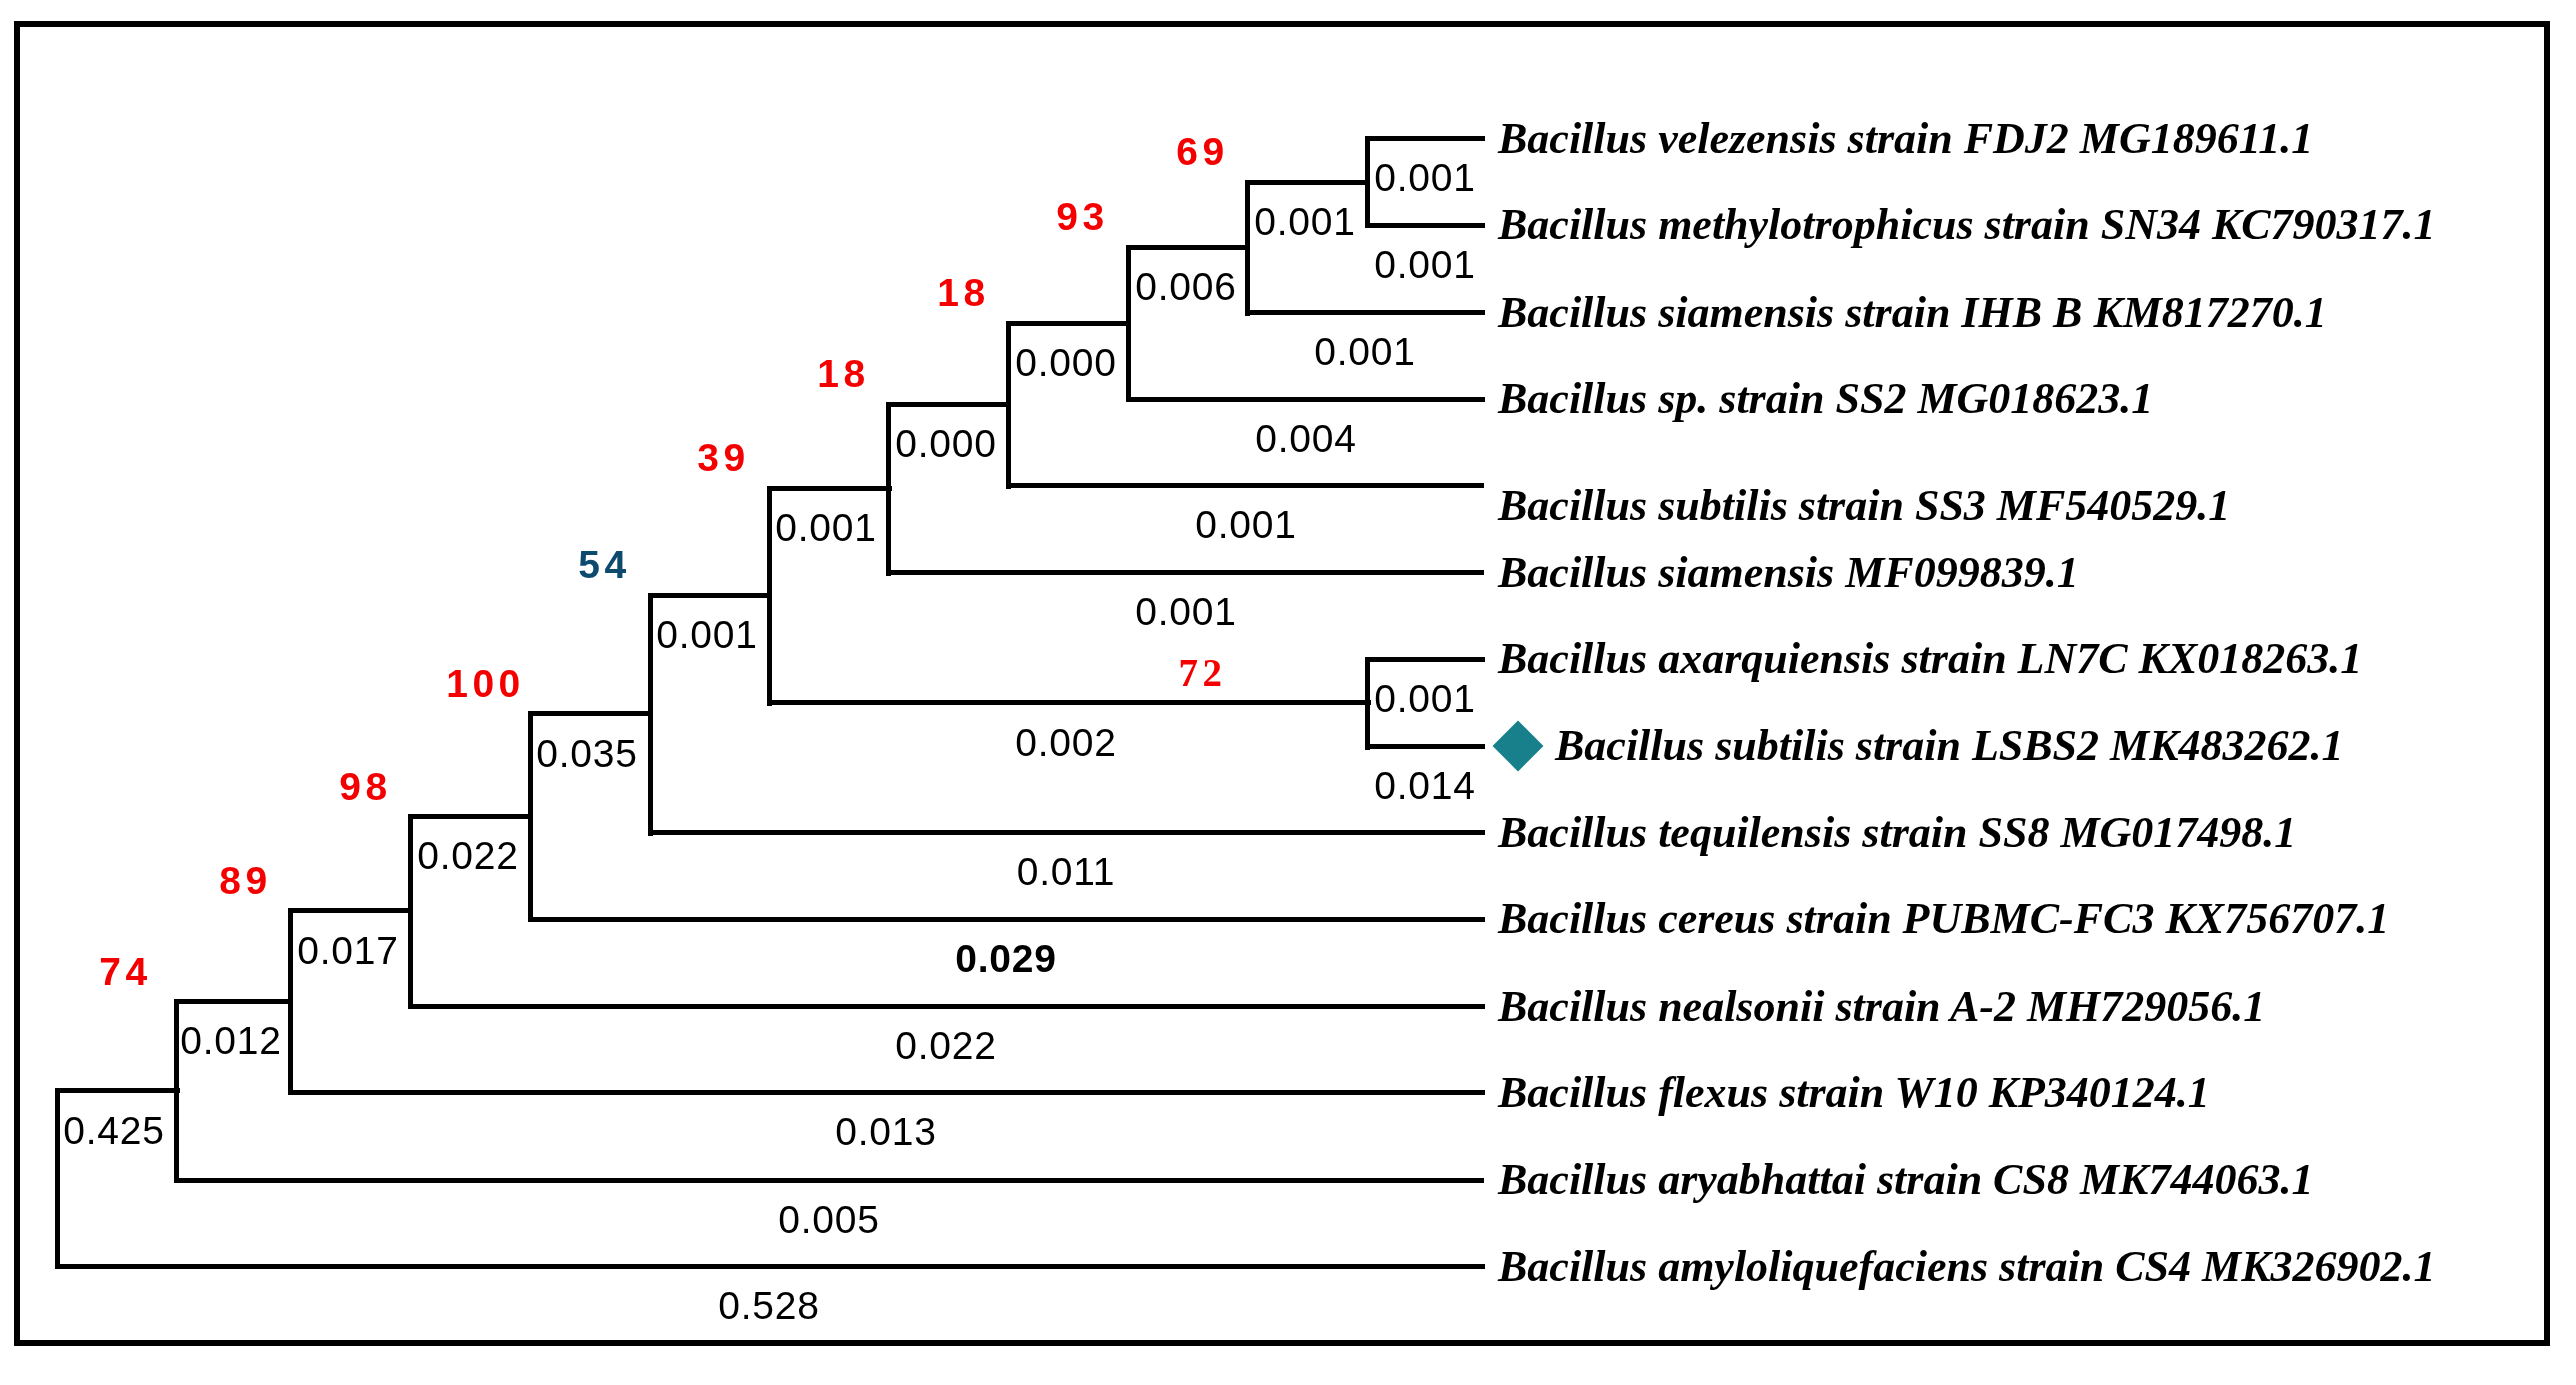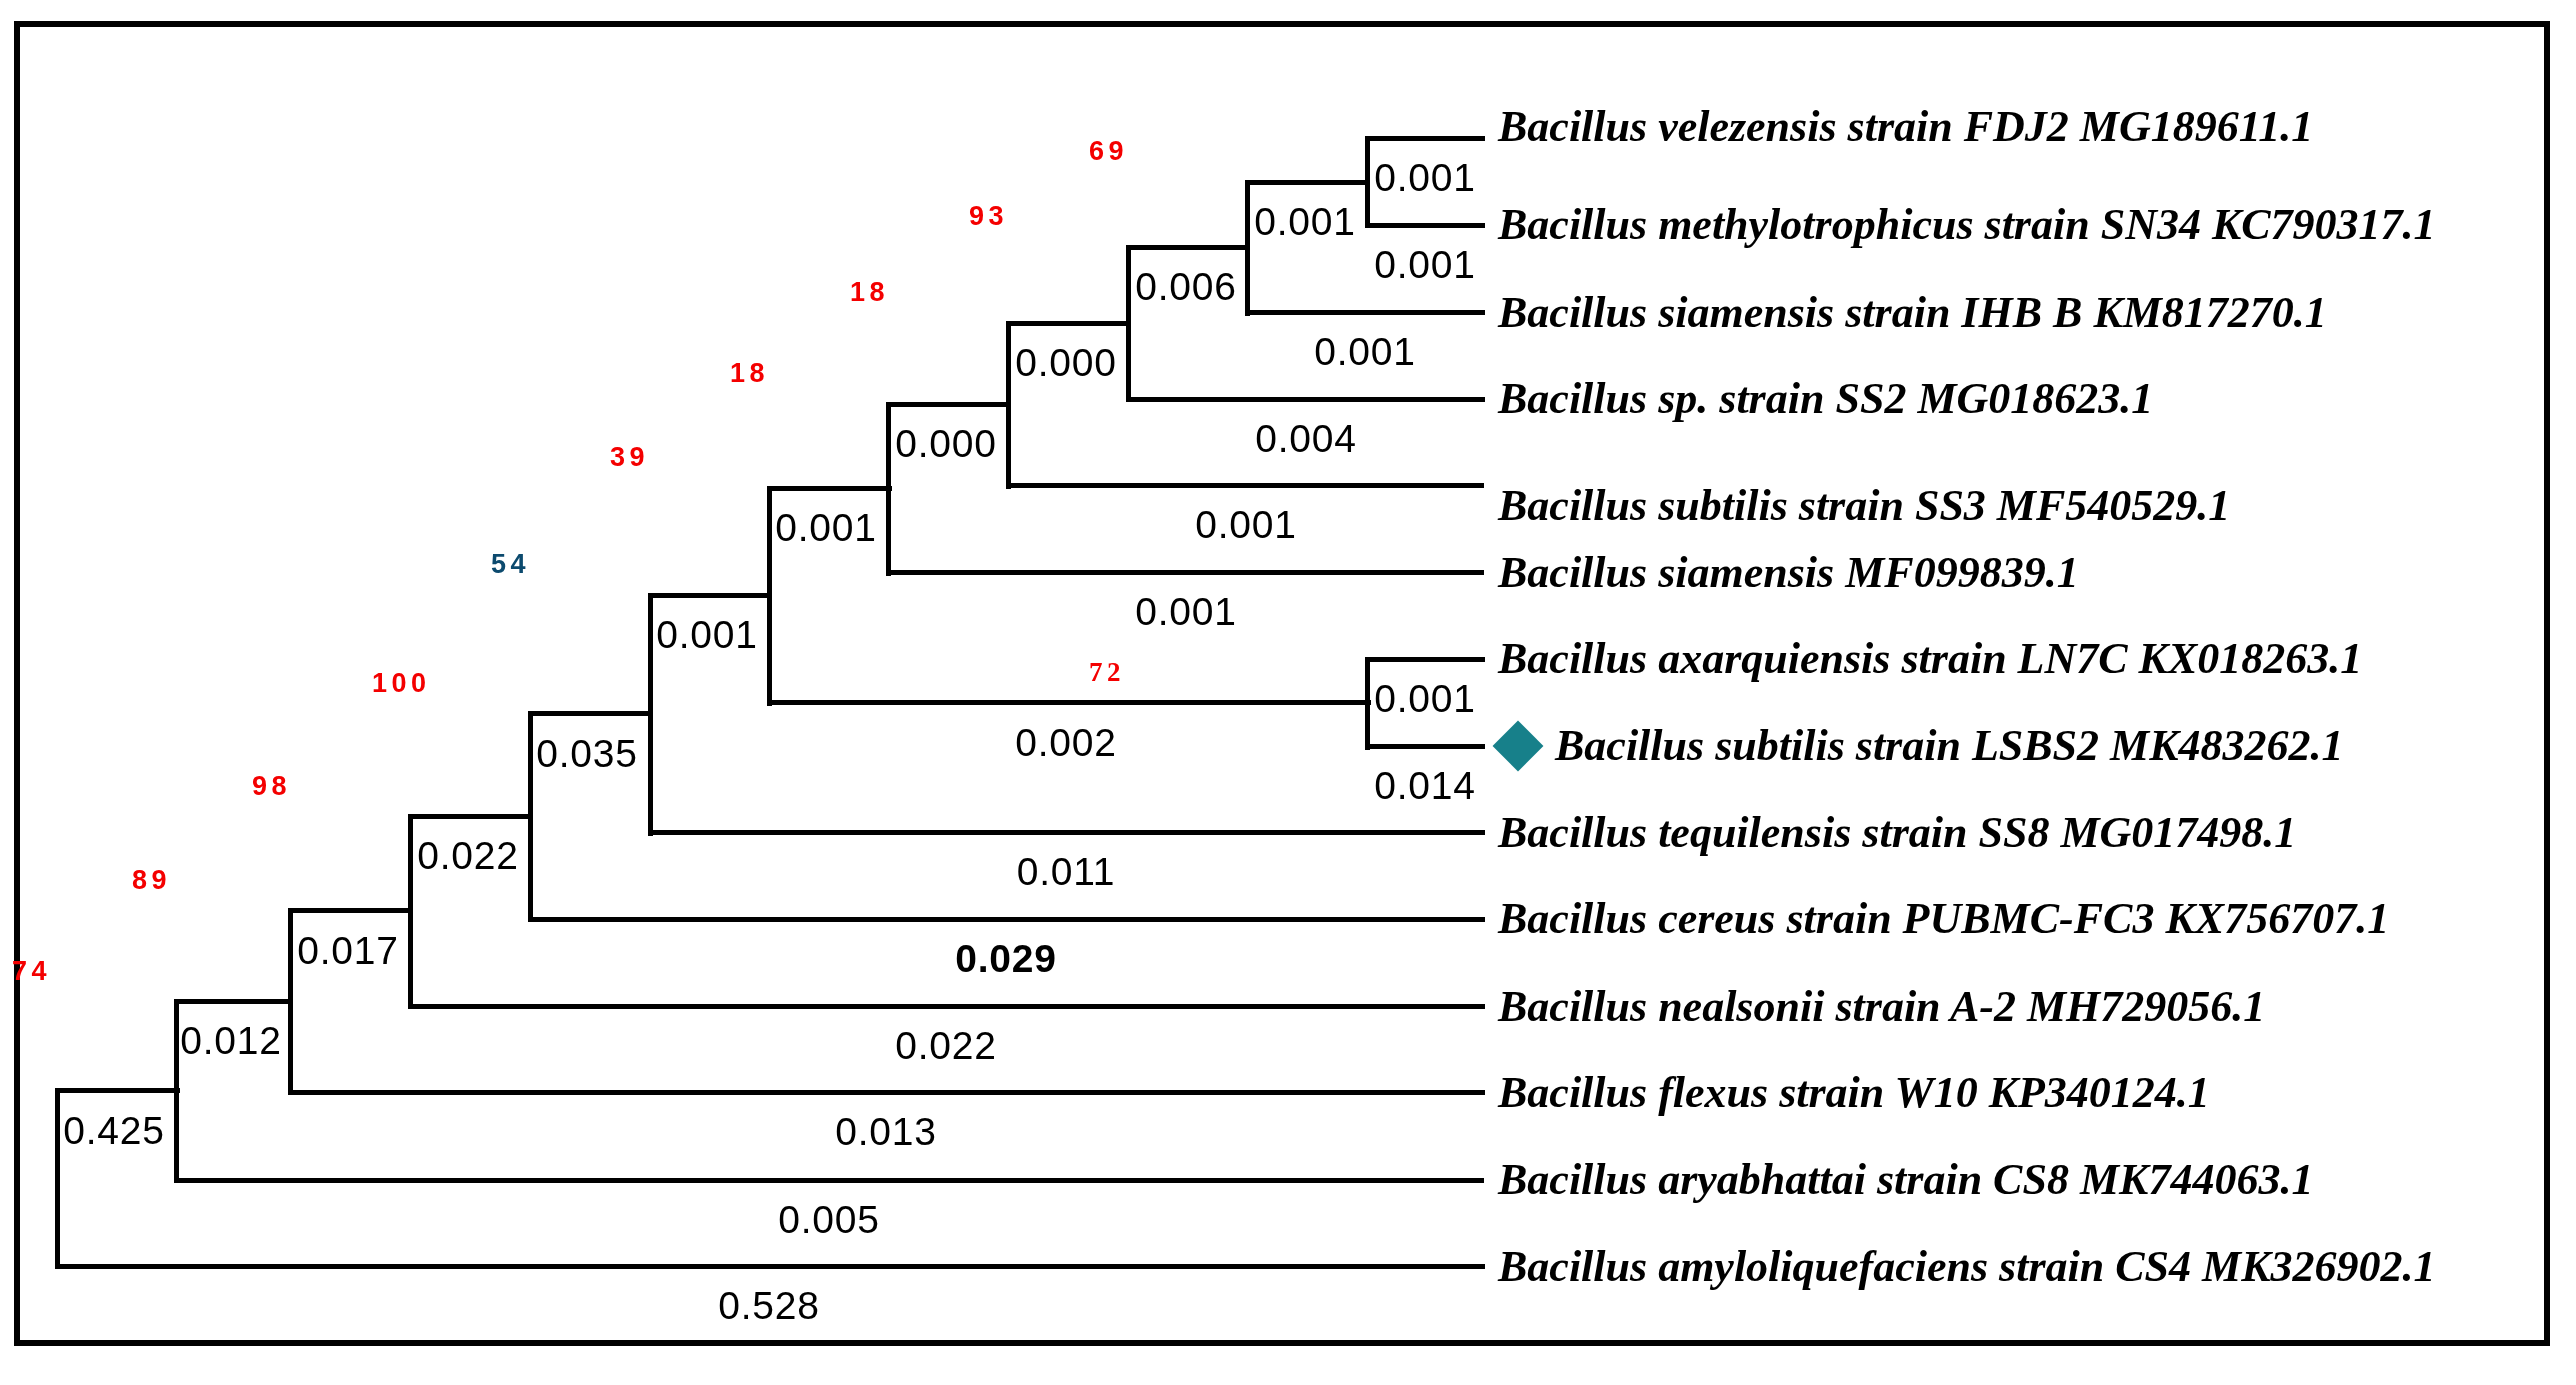--- a/index.html
+++ b/index.html
@@ -25,25 +25,25 @@
     position: absolute;
     font-size: 39px;
     line-height: 39px;
     color: #000000;
     letter-spacing: 0.8px;
     text-align: center;
     width: 318px;
   }
   .boot {
     position: absolute;
-    font-size: 27px;
+    font-size: 39px;
     line-height: 39px;
     font-weight: bold;
     letter-spacing: 4.5px;
-    text-align: left;
+    text-align: center;
     width: 227px;
   }
   .taxon {
     position: absolute;
     font-family: "Liberation Serif", serif;
     font-style: italic;
     font-weight: bold;
     font-size: 44px;
     line-height: 45px;
     color: #000000;
@@ -133,21 +133,21 @@
       <div class="vline" style="left: 1245px; top: 180px; height: 136px;"></div>
       <div class="hline" style="left: 1245px; top: 180px; width: 125px;"></div>
       <div class="num" style="left: 1146px; top: 202px; color: rgb(0, 0, 0);">0.001</div>
       <div class="boot" style="left: 1089px; top: 132px; color: rgb(244, 0, 0);">69</div>
       <div class="hline" style="left: 1245px; top: 310px; width: 240px;"></div>
       <div class="num" style="left: 1206px; top: 332px; color: rgb(0, 0, 0);">0.001</div>
       <div class="taxon" style="left: 1498px; top: 290px;">Bacillus siamensis strain IHB B KM817270.1</div>
       <div class="vline" style="left: 1365px; top: 136px; height: 92px;"></div>
       <div class="hline" style="left: 1365px; top: 136px; width: 120px;"></div>
       <div class="num" style="left: 1266px; top: 158px; color: rgb(0, 0, 0);">0.001</div>
-      <div class="taxon" style="left: 1498px; top: 104px;">Bacillus velezensis strain FDJ2 MG189611.1</div>
+      <div class="taxon" style="left: 1498px; top: 116px;">Bacillus velezensis strain FDJ2 MG189611.1</div>
       <div class="hline" style="left: 1365px; top: 223px; width: 120px;"></div>
       <div class="num" style="left: 1266px; top: 245px; color: rgb(0, 0, 0);">0.001</div>
       <div class="taxon" style="left: 1498px; top: 202px;">Bacillus methylotrophicus strain SN34 KC790317.1</div>
       <div class="vline" style="left: 1365px; top: 657px; height: 93px;"></div>
       <div class="hline" style="left: 1365px; top: 657px; width: 120px;"></div>
       <div class="num" style="left: 1266px; top: 679px; color: rgb(0, 0, 0);">0.001</div>
       <div class="taxon" style="left: 1498px; top: 636px;">Bacillus axarquiensis strain LN7C KX018263.1</div>
       <div class="hline" style="left: 1365px; top: 744px; width: 120px;"></div>
       <div class="num" style="left: 1266px; top: 766px; color: rgb(0, 0, 0);">0.014</div>
       <div class="diamond" style="left: 1500px; top: 728px; background: rgb(23, 128, 138);"></div>

